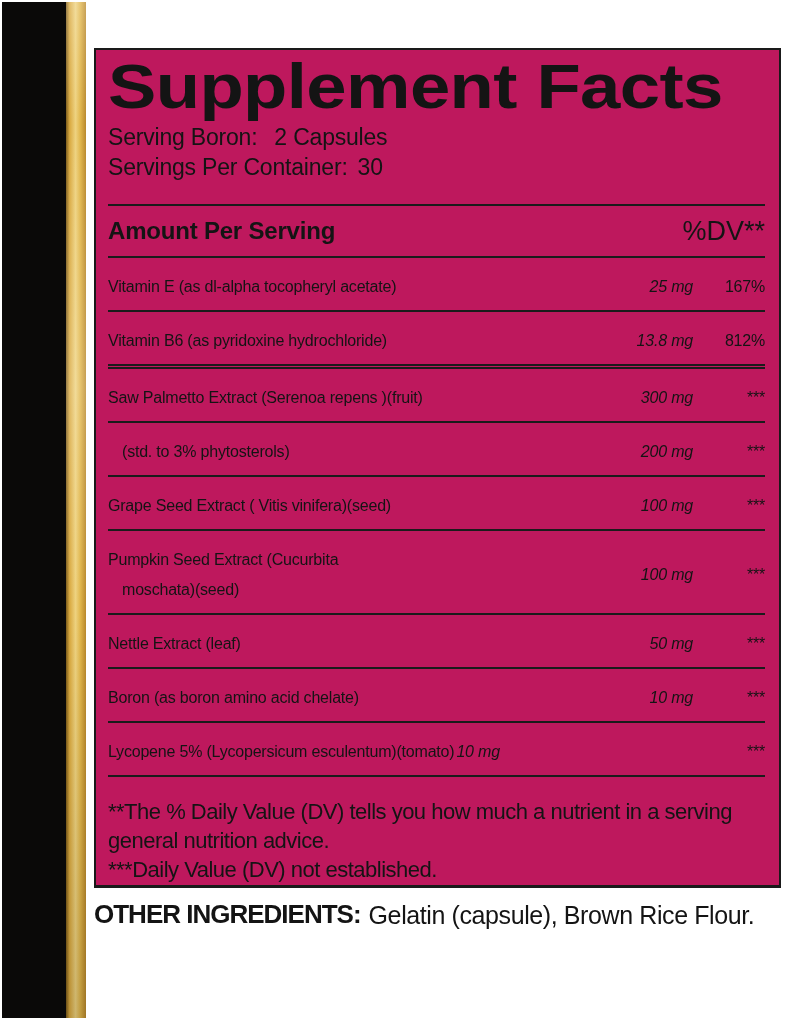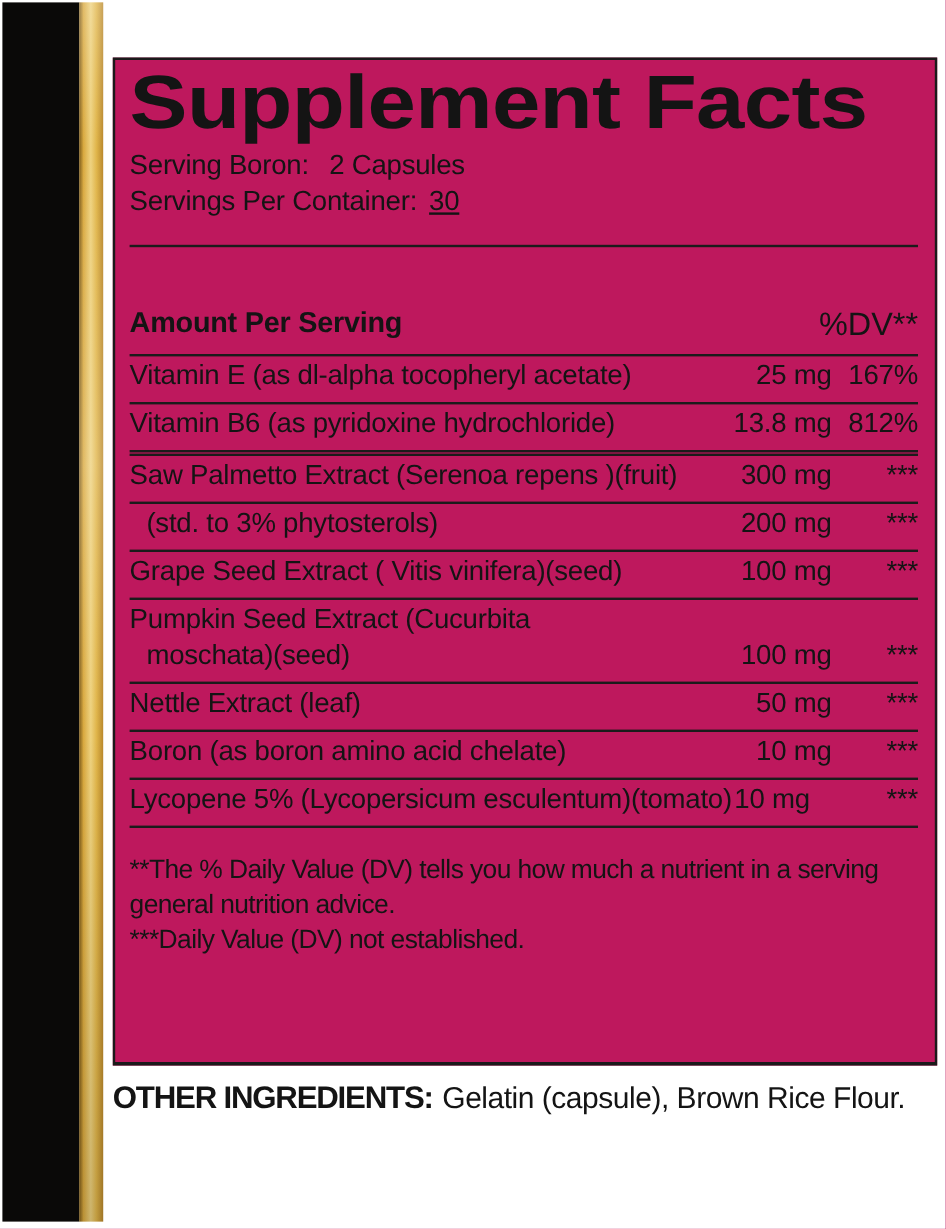--- a/index.html
+++ b/index.html
@@ -45,43 +45,43 @@
     letter-spacing: -0.5px;
     line-height: 1.02;
     white-space: nowrap;
     transform: scaleX(1.15);
     transform-origin: left center;
     margin: 2px 0 4px 0;
   }
 
   .serving-line { font-size: 23px; line-height: 30px; letter-spacing: -0.2px; }
   .serving-line .val-gap-lg { margin-left: 17px; }
-  .serving-line .val-gap-sm { margin-left: 10px; text-decoration: underline; }
+  .serving-line .val-gap-sm { margin-left: 10px; }
 
   .divider { border-top: 2px solid #1b1b1b; }
   .divider.first { margin-top: 22px; }
   .div-thin { border-top: 2px solid #1b1b1b; }
   .div-medium { border-top: 5px double #1b1b1b; }
 
   .aps-row {
     display: flex; justify-content: space-between; align-items: flex-end;
     padding: 10px 0;
-    font-size: 24px; line-height: 30px; margin-top: 39px;
+    font-size: 24px; line-height: 30px;
   }
   .aps-label { font-weight: bold; letter-spacing: -0.2px; }
   .aps-dv { font-size: 27px; }
 
   .ing-row {
-    display: flex; align-items: flex-end;
-    padding: 0 0 8px 0;
-    font-size: 23px; line-height: 30px; letter-spacing: -0.2px;
+    display: flex; align-items: center;
+    padding: 14px 0 8px 0;
+    font-size: 16px; line-height: 30px; letter-spacing: -0.2px;
   }
   .cell-name { flex: 1 1 auto; white-space: nowrap; }
   .cell-name .l2 { padding-left: 14px; }
-  .cell-amt { flex: 0 0 95px; text-align: right; white-space: nowrap; }
+  .cell-amt { flex: 0 0 95px; text-align: right; white-space: nowrap; font-style: italic; }
   .cell-dv  { flex: 0 0 72px; text-align: right; white-space: nowrap; }
   .ing-row.inline .cell-name { flex: 0 0 auto; }
   .ing-row.inline .cell-amt { flex: 0 0 auto; text-align: left; margin-left: 2px; }
   .ing-row.inline .cell-dv { flex: 1 1 auto; }
 
   .footnote { margin-top: 20px; font-size: 22px; line-height: 29px; letter-spacing: -0.5px; }
   .footnote-line { white-space: nowrap; }
 
   .other-ing {
     position: absolute; left: 94px; top: 899px;

